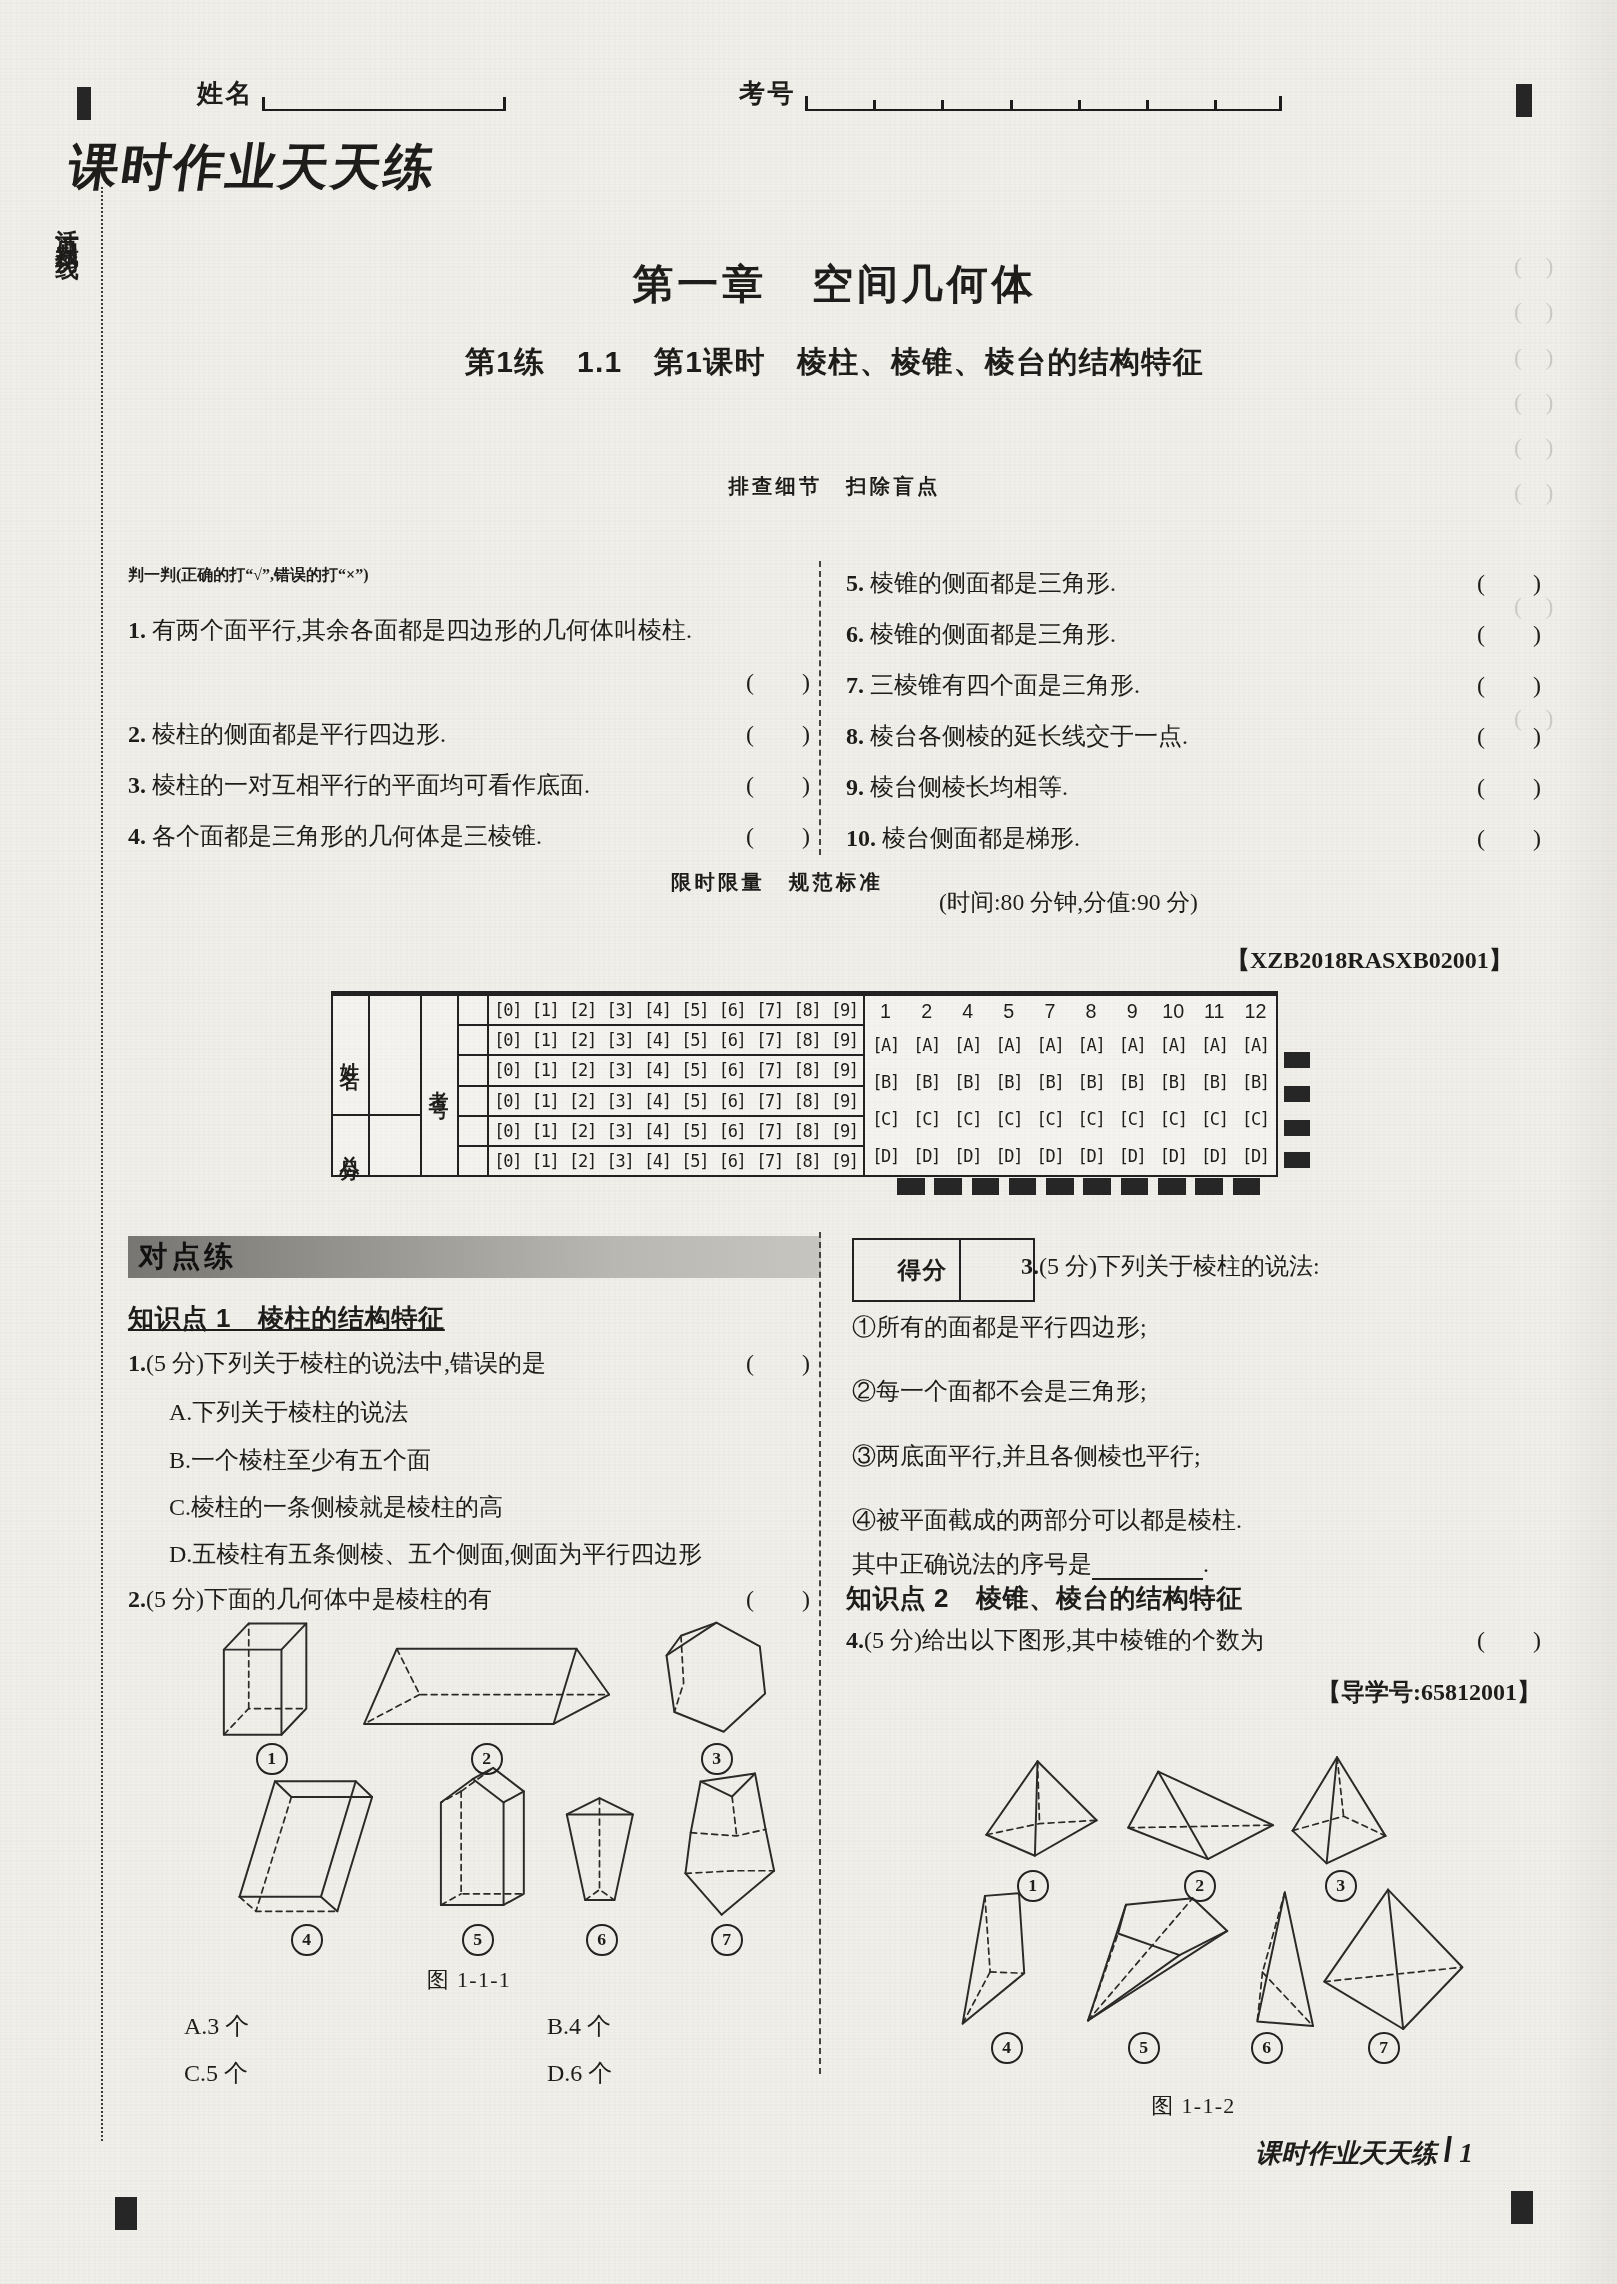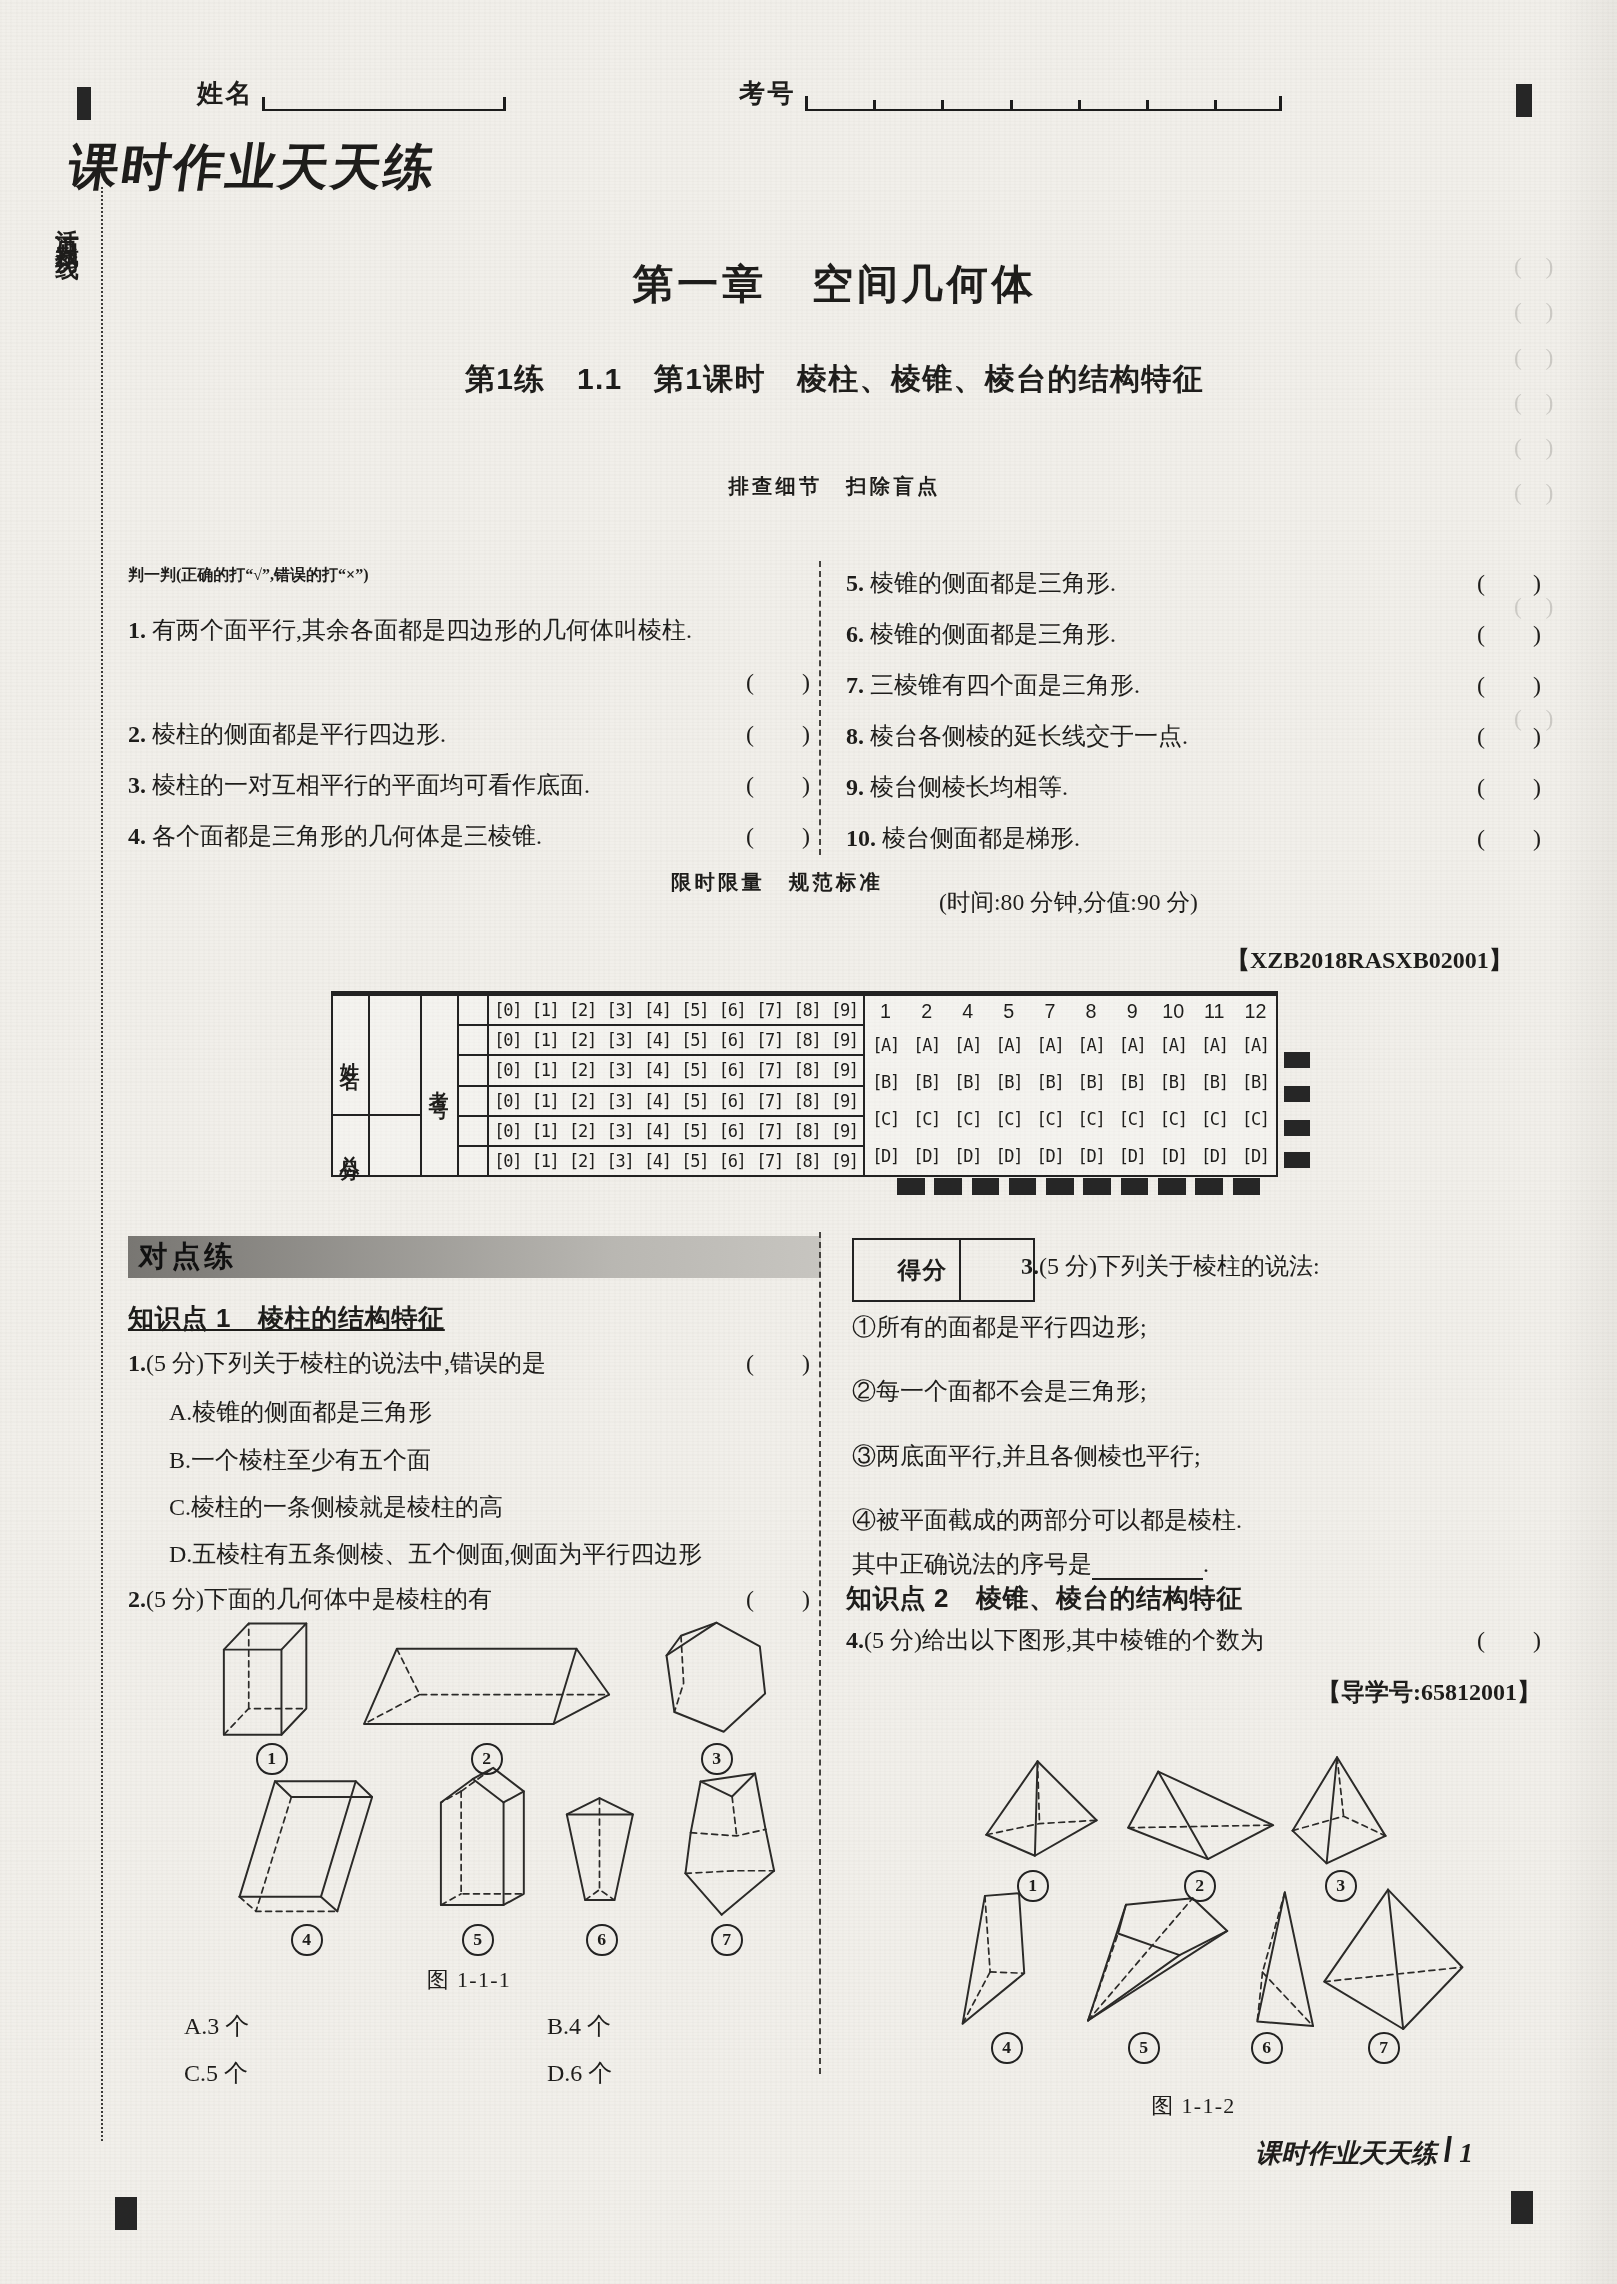--- a/index.html
+++ b/index.html
@@ -102,21 +102,21 @@
   <i style="right:0;height:13px;"></i>
 </div>
 <div class="blacksq" style="left:1516px;top:84px;width:15.7px;height:33px;"></div>
 
 <div class="abs sans masthead" style="left:64px;top:134px;">课时作业天天练</div>
 
 <div class="cutline" style="left:101px;top:187px;height:1954px;"></div>
 <div class="abs sans b vtext" style="left:51px;top:211px;font-size:23.6px;">活页裁切线</div>
 
 <div class="abs ctr sans chapter" style="left:128px;top:257px;width:1413px;">第一章　空间几何体</div>
-<div class="abs ctr sans lesson" style="left:128px;top:359px;width:1413px;">第1练　1.1　第1课时　棱柱、棱锥、棱台的结构特征</div>
+<div class="abs ctr sans lesson" style="left:128px;top:342px;width:1413px;">第1练　1.1　第1课时　棱柱、棱锥、棱台的结构特征</div>
 
 <div class="abs ctr" style="left:128px;top:467px;width:1413px;">
   <div class="bigsub sans">排查细节　扫除盲点</div>
 </div>
 
 <div class="vdash" style="left:819px;top:561px;height:294px;"></div>
 
 <div class="abs" style="left:128px;top:565px;font-size:16px;">
   <span class="b">判一判(正确的打“√”,错误的打“×”)</span>
 </div>
@@ -358,21 +358,21 @@
 </div>
 
 <div class="vdash" style="left:819px;top:1232px;height:842px;"></div>
 
 <div class="abs kp" style="left:128px;top:1301px;text-decoration:underline;">知识点 1　棱柱的结构特征</div>
 
 <div class="abs qline" style="left:128px;top:1348px;width:682px;">
   <span class="tx"><b>1.</b><span>(5 分)下列关于棱柱的说法中,错误的是</span></span>
   <span class="paren">(　　)</span>
 </div>
-<div class="abs opt" style="left:169px;top:1396px;">A.棱锥的侧面都是三角形</div>
+<div class="abs opt" style="left:169px;top:1396px;">A.下列关于棱柱的说法</div>
 <div class="abs opt" style="left:169px;top:1444px;">B.一个棱柱至少有五个面</div>
 <div class="abs opt" style="left:169px;top:1491px;">C.棱柱的一条侧棱就是棱柱的高</div>
 <div class="abs opt" style="left:169px;top:1538px;">D.五棱柱有五条侧棱、五个侧面,侧面为平行四边形</div>
 
 <div class="abs qline" style="left:128px;top:1584px;width:682px;">
   <span class="tx"><b>2.</b><span>(5 分)下面的几何体中是棱柱的有</span></span>
   <span class="paren">(　　)</span>
 </div>
 
 <svg style="left:216px;top:1609px;" width="108" height="131" viewBox="0 0 165 200">

